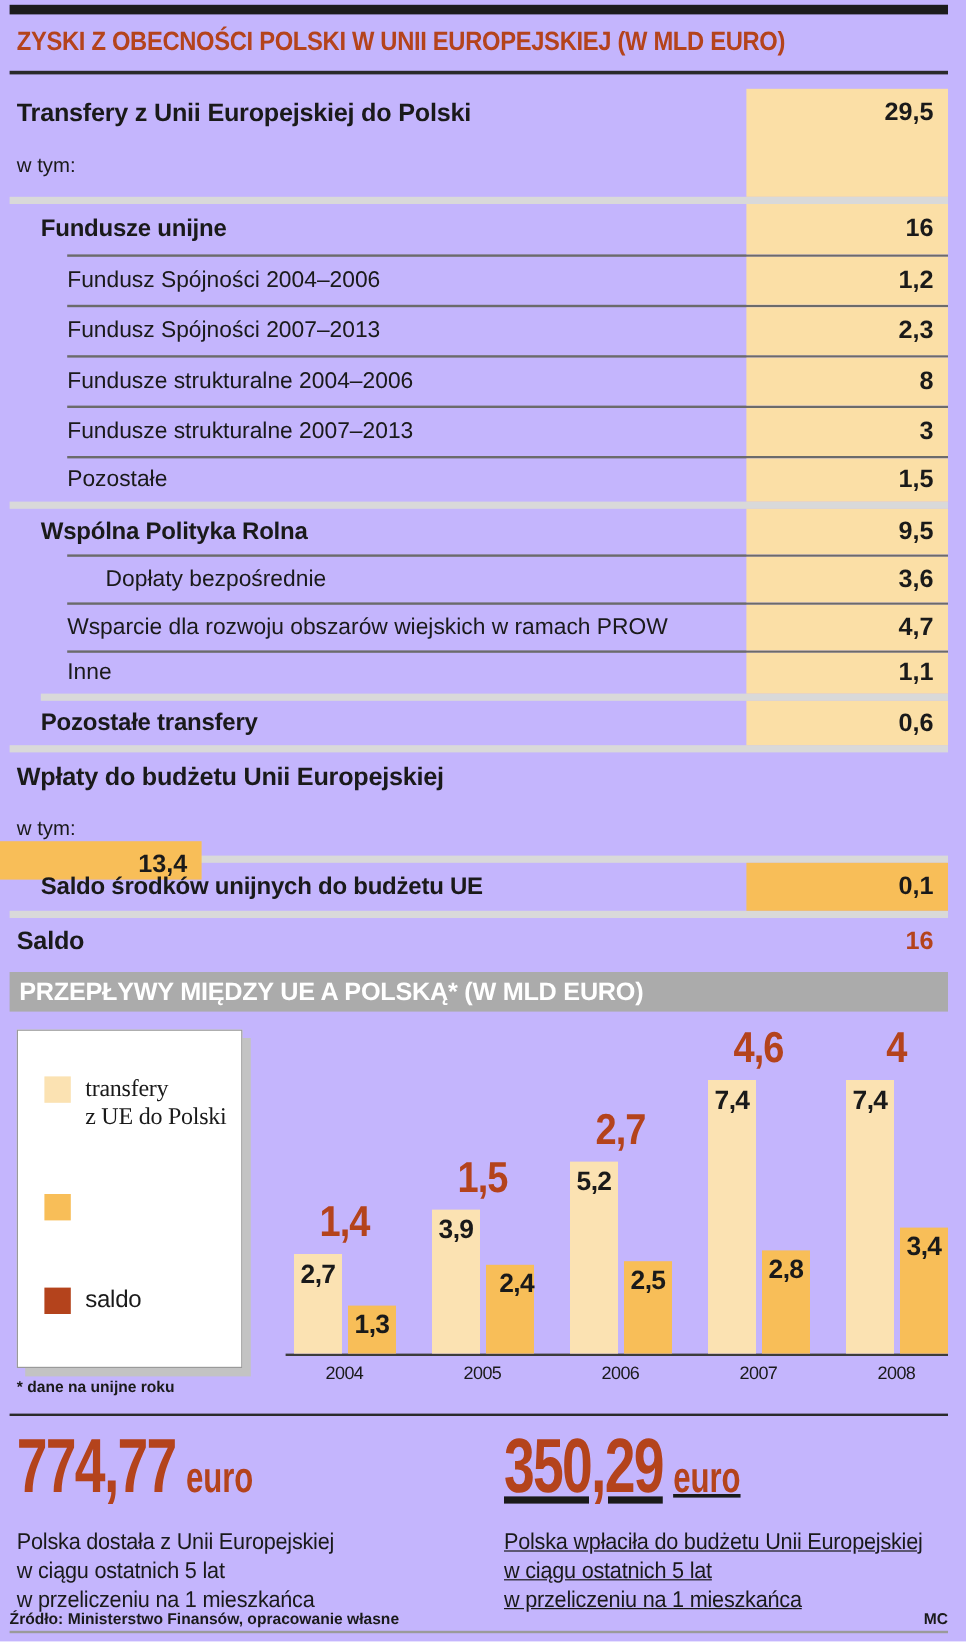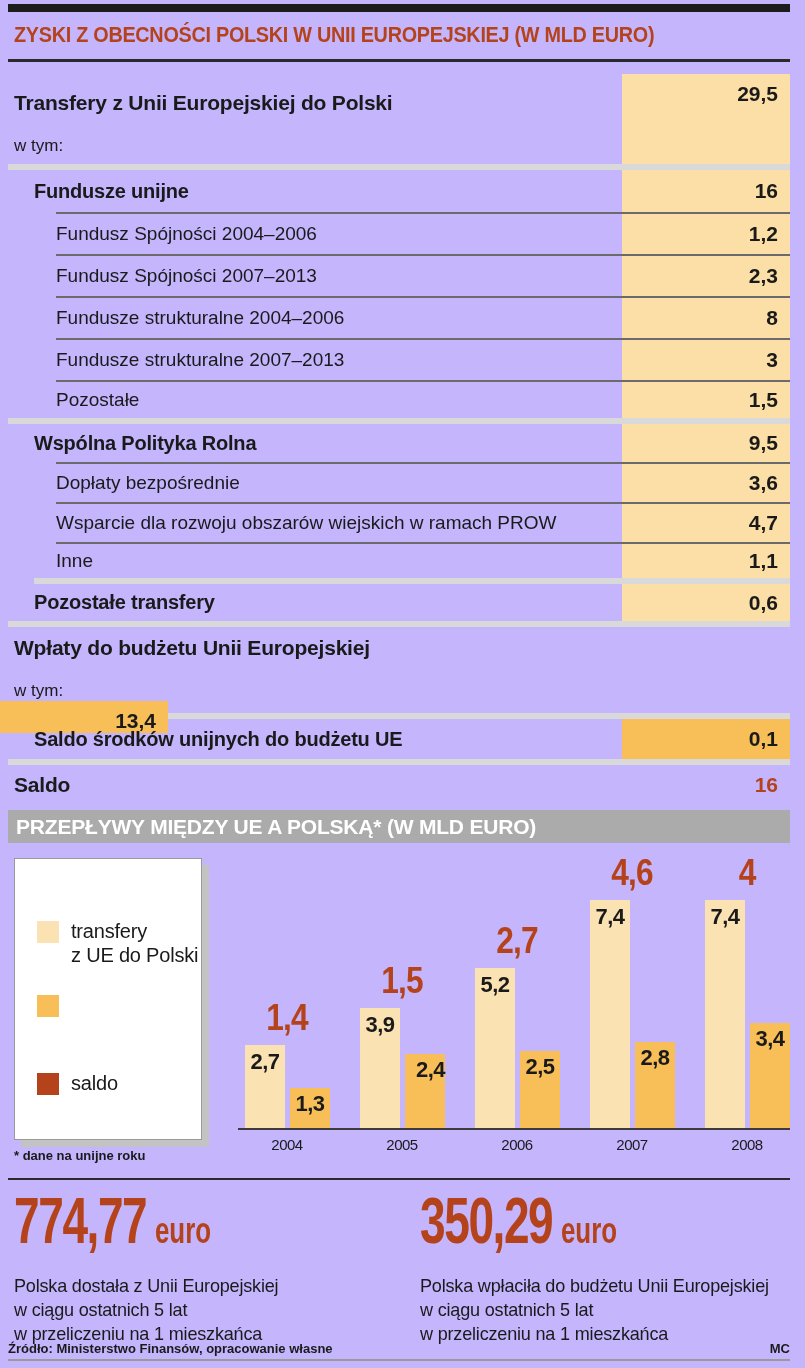--- a/index.html
+++ b/index.html
@@ -10,21 +10,21 @@
   .topbar{position:absolute;left:8px;right:15px;top:4px;height:8px;background:#1c1c1c;}
   .title{position:absolute;left:14px;top:22px;margin:0;font-size:22px;font-weight:bold;
          color:var(--accent);white-space:nowrap;letter-spacing:-0.3px;
          transform:scaleX(.9);transform-origin:left top;}
   .title-rule{position:absolute;left:8px;right:15px;top:59px;height:3px;background:#2a2a2a;}
 
   
   .table{position:absolute;left:0;top:74px;width:790px;}
   .row{display:flex;align-items:stretch;}
   .row .lbl{flex:1;display:flex;flex-direction:column;justify-content:center;}
-  .row.tall .lbl{justify-content:center;padding-top:9px;}
+  .row.tall .lbl{justify-content:flex-start;padding-top:9px;}
   .lvl0 .lbl{padding-left:14px;} .lvl1 .lbl{padding-left:34px;} .lvl2 .lbl{padding-left:56px;}
   .section .main{font-size:21px;font-weight:bold;letter-spacing:-0.2px;}
   .group .main{font-size:20px;font-weight:bold;letter-spacing:-0.2px;}
   .item .main{font-size:19px;}
   .subnote{font-size:17px;margin-top:21px;}
   .val{width:168px;box-sizing:border-box;display:flex;justify-content:flex-end;align-items:center;
        padding-right:12px;font-size:21px;font-weight:bold;}
   .row.tall .val{align-items:flex-start;padding-top:8px;}
   .cell-light .val{background:var(--row-light);}
   .cell-dark .val{background:var(--row-dark);}
@@ -50,21 +50,21 @@
   .bar-label{position:absolute;font-size:22px;font-weight:bold;text-align:center;letter-spacing:-0.5px;}
   .saldo-label{position:absolute;font-size:36px;font-weight:bold;color:var(--accent);
                text-align:center;letter-spacing:-1px;transform:scaleX(.88);}
   .year{position:absolute;top:292px;width:110px;font-size:15px;text-align:center;letter-spacing:-0.5px;}
   .footnote{position:absolute;left:14px;top:304px;font-size:13px;font-weight:bold;}
 
   
   .sum-rule{position:absolute;left:8px;right:15px;top:1178px;height:2px;background:#2a2a2a;}
   .summary{position:absolute;top:1190px;}
   .summary.left{left:14px;width:395px;}
-  .summary.right{left:420px;width:385px;}
+  .summary.right{left:420px;width:385px;text-decoration:underline;}
   .big{display:flex;align-items:baseline;gap:12px;color:var(--accent);line-height:62px;
        transform:scaleX(.72);transform-origin:left top;white-space:nowrap;}
   .bignum{font-size:64px;font-weight:bold;letter-spacing:-2px;}
   .bigunit{font-size:36px;font-weight:bold;}
   .desc{margin-top:12px;font-size:19px;line-height:24px;letter-spacing:-0.2px;
         transform:scaleX(.95);transform-origin:left top;white-space:nowrap;}
 
   
   .footer{position:absolute;left:8px;right:15px;top:1341px;display:flex;
           justify-content:space-between;font-size:13px;font-weight:bold;}
@@ -129,21 +129,21 @@
         <div class="val">1,5</div>
       </div>
       <div class="sep thick" style="margin-left: 8px;"></div>
       <div class="row lvl1 group cell-light" style="height: 38px;">
         <div class="lbl">
           <div class="main">Wspólna Polityka Rolna</div>
         </div>
         <div class="val">9,5</div>
       </div>
       <div class="sep thin" style="margin-left: 56px;"></div>
-      <div class="row lvl2 item cell-light" style="height: 38px;">
+      <div class="row lvl2 item cell-light" style="height: 38px; padding-left: 32px;">
         <div class="lbl">
           <div class="main">Dopłaty bezpośrednie</div>
         </div>
         <div class="val">3,6</div>
       </div>
       <div class="sep thin" style="margin-left: 56px;"></div>
       <div class="row lvl2 item cell-light" style="height: 38px;">
         <div class="lbl">
           <div class="main">Wsparcie dla rozwoju obszarów wiejskich w ramach PROW</div>
         </div>
@@ -184,21 +184,21 @@
           <div class="main">Saldo</div>
         </div>
         <div class="val red">16</div>
       </div>
     </div>
 
   <div class="banner">PRZEPŁYWY MIĘDZY UE A POLSKĄ* (W MLD EURO)</div>
 
   <div class="chart" id="chart">
     <div class="legend" id="legend">
-        <div class="legend-item" style="top: 60px;">
+        <div class="legend-item" style="top: 36px; font-family: Liberation Serif, serif;">
           <div class="swatch" style="background: rgb(251, 226, 178);"></div>
           <div class="legend-label">transfery
 z UE do Polski</div>
         </div>
         <div class="legend-item" style="top: 134px;">
           <div class="swatch" style="background: rgb(248, 190, 88);"></div>
         </div>
         <div class="legend-item" style="top: 212px;">
           <div class="swatch" style="background: rgb(180, 67, 28);"></div>
           <div class="legend-label">saldo</div>

